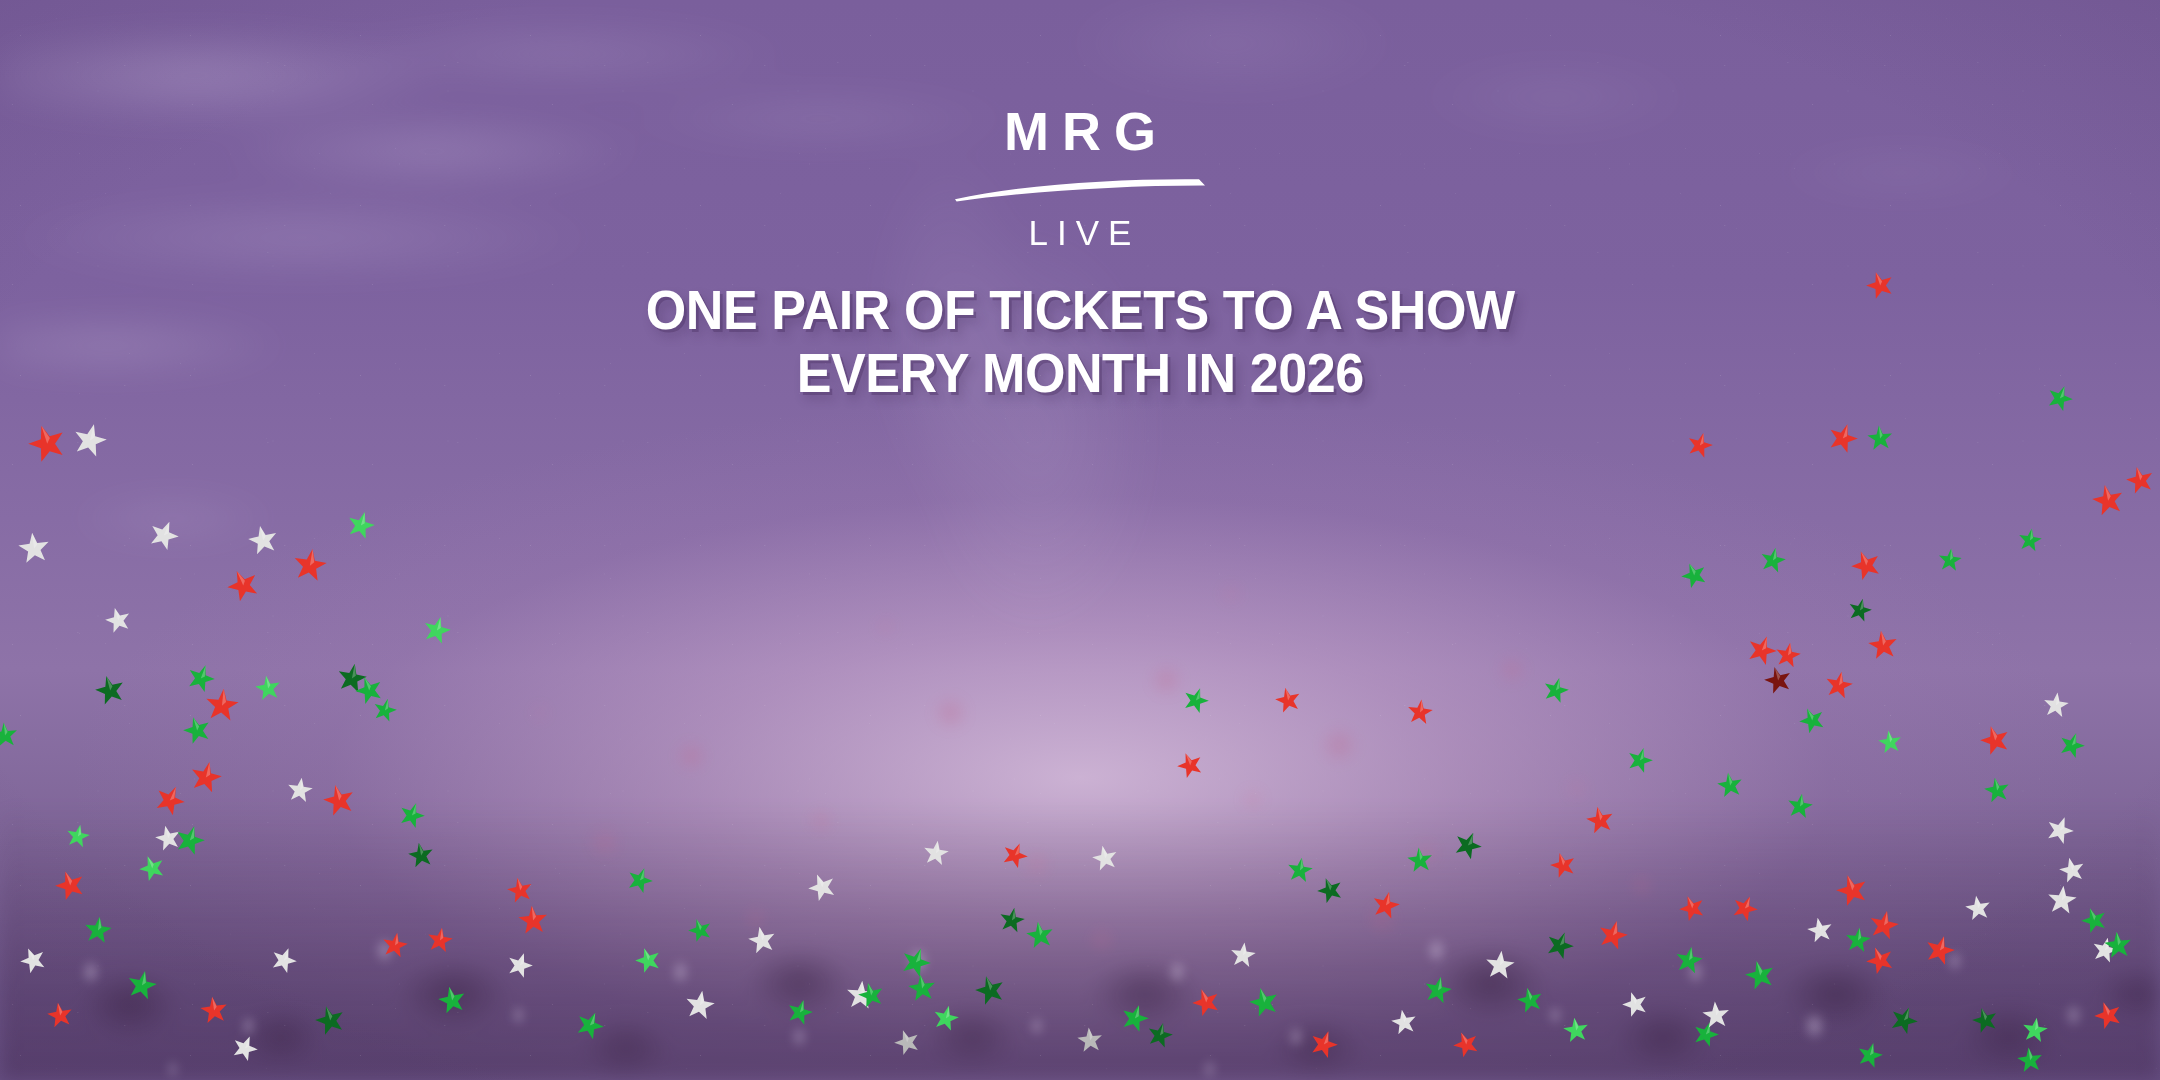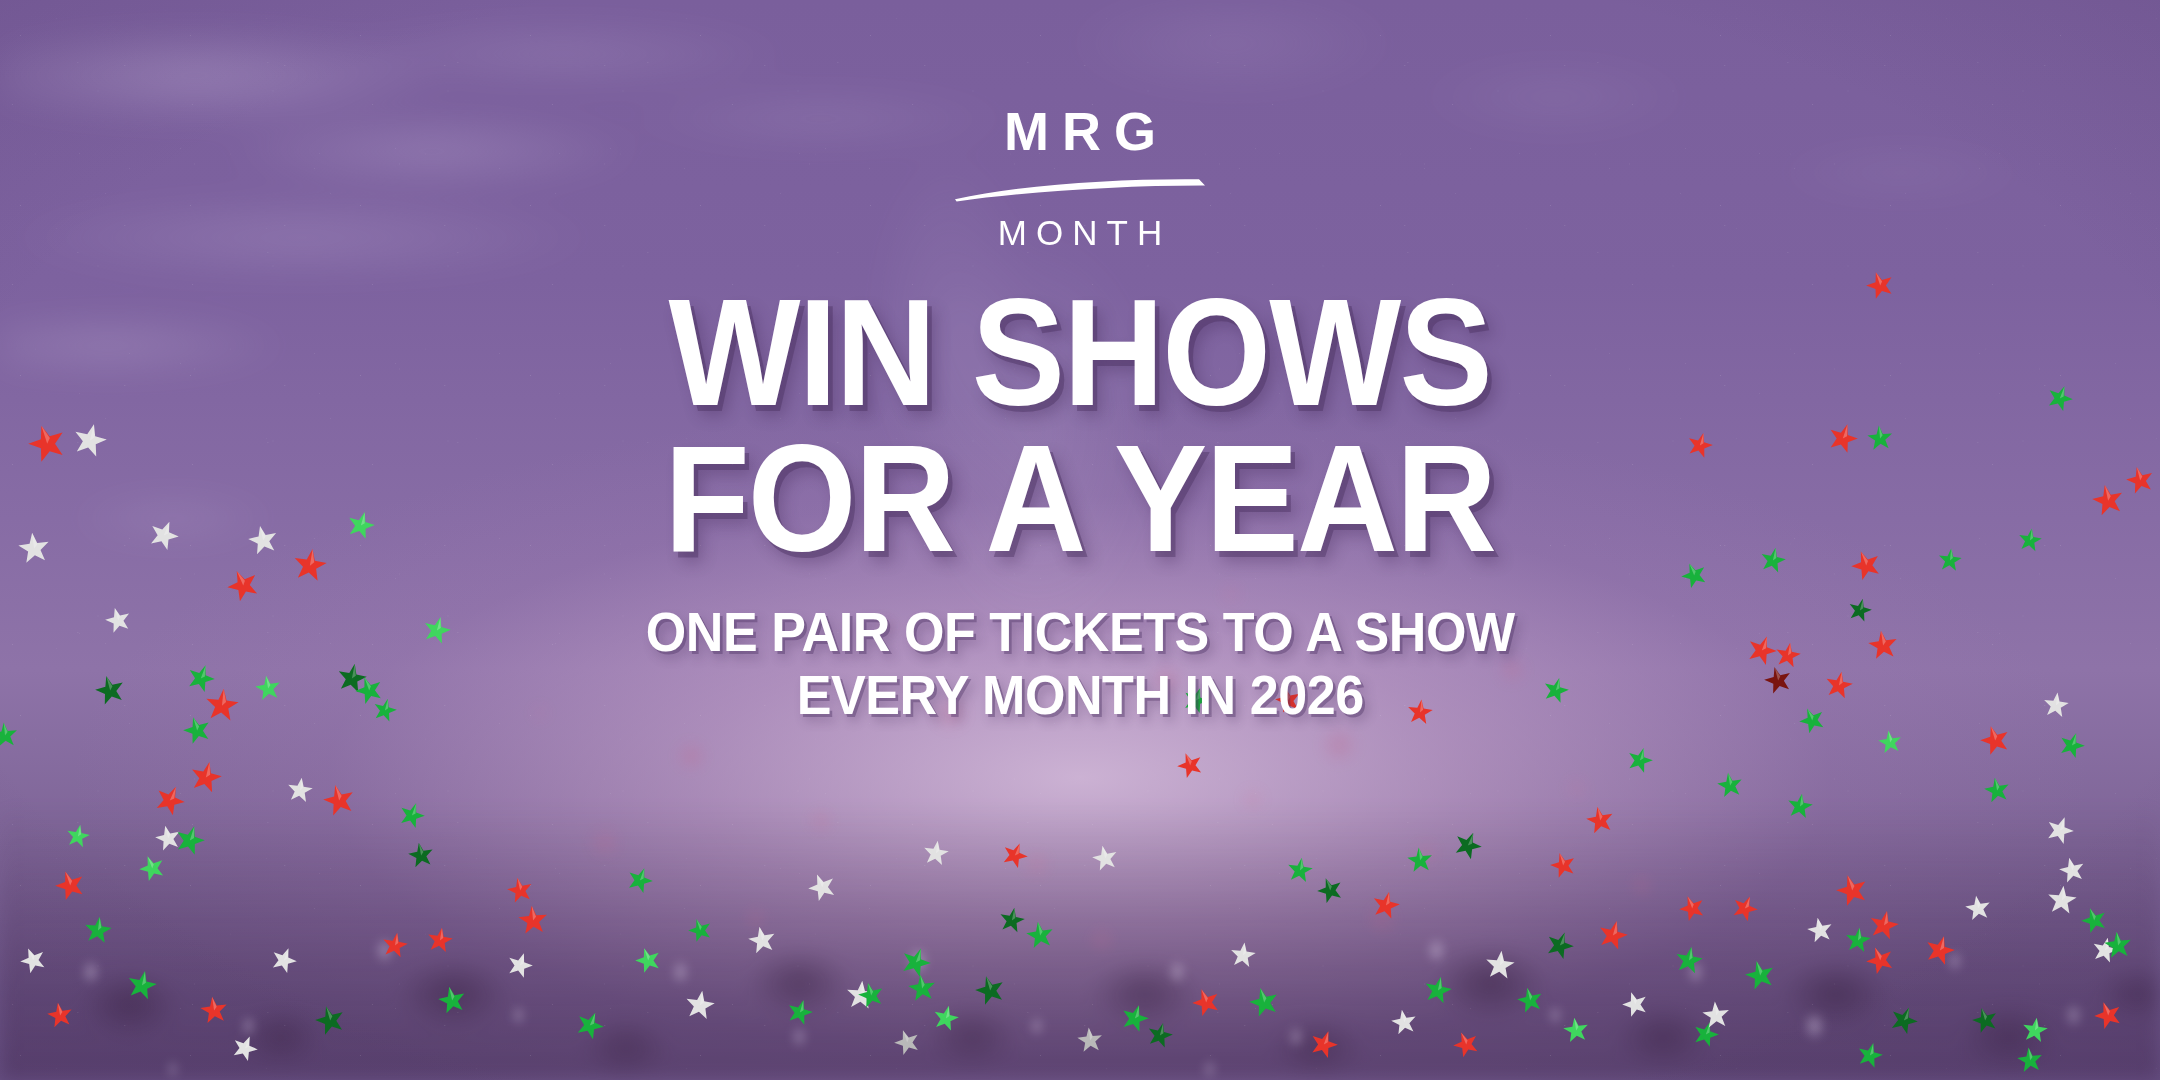--- a/index.html
+++ b/index.html
@@ -866,27 +866,23 @@
 
   <div id="content">
 
     <div id="logo">
       <div id="logo-mrg">MRG</div>
 
       <svg id="logo-swoosh" width="254" height="26" viewBox="0 0 254 26">
         <path d="M2 23.2 C 70 8.4, 166 2.4, 246 3.2 L 252 9.4 C 170 9.2, 72 15.6, 3.6 25.4 Z" fill="#ffffff"></path>
       </svg>
 
-      <div id="logo-live">MONTH</div>
+      <div id="logo-live">LIVE</div>
     </div>
 
-    <div id="headline">
-      <span class="headline-line">WIN SHOWS</span>
-      <span class="headline-line">FOR A YEAR</span>
-    </div>
 
     <div id="subhead">
       <span class="subhead-line">ONE PAIR OF TICKETS TO A SHOW</span>
       <span class="subhead-line">EVERY MONTH IN 2026</span>
     </div>
 
   </div>
 </div>
 
 </body></html>

